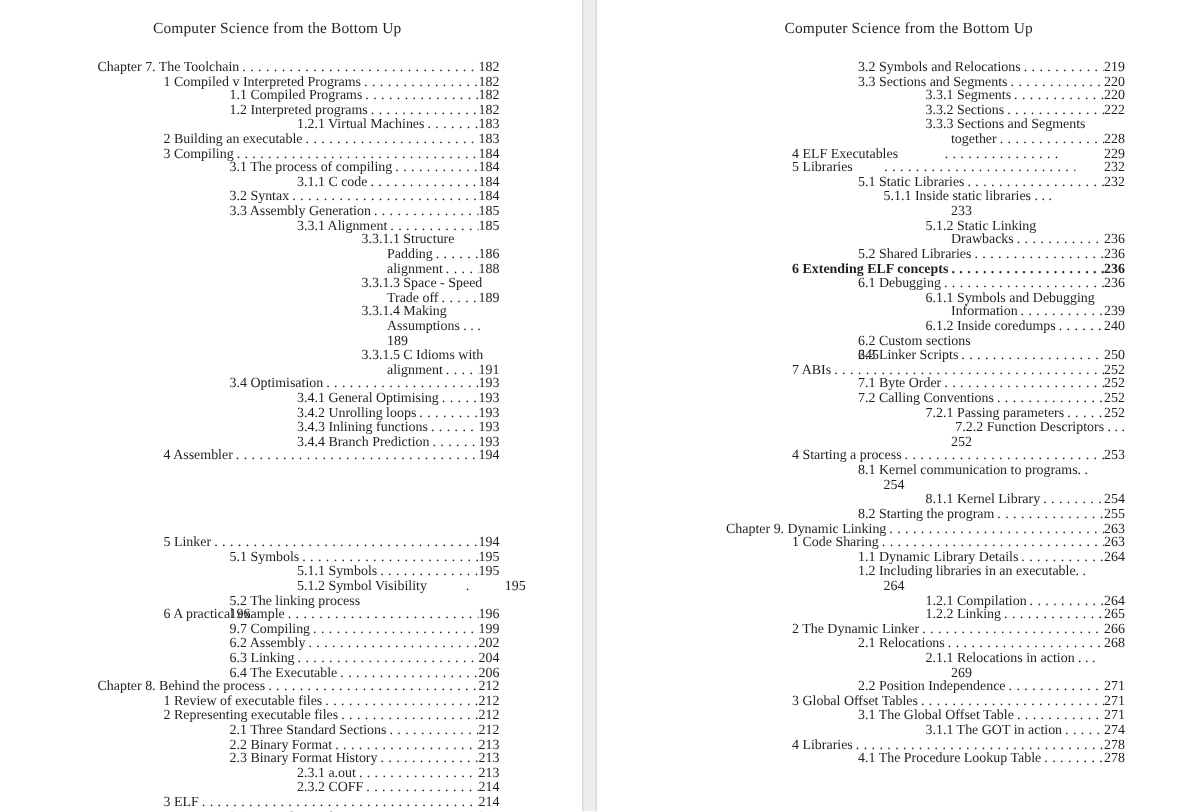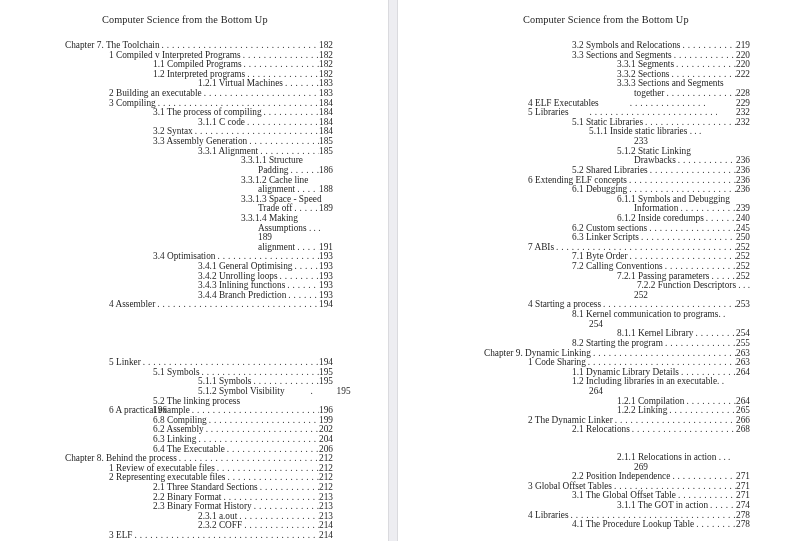--- a/index.html
+++ b/index.html
@@ -103,23 +103,20 @@
         <span class="pg">185</span>
       </div>
       <div class="row" style="padding-left: 176px;">
         <span class="t">3.3.1.1 Structure</span>
       </div>
       <div class="row" style="padding-left: 193px;">
         <span class="t">Padding</span>
         <span class="leader">. . . . . . . . . . . . . . . . . . . . . . . . . . . . . . . . . . . . . . . . . . . . . . . . . . . . . . . . . . . . . . . . . . . . . . . . . . . . . . . . </span>
         <span class="pg">186</span>
       </div>
-      <div class="row" style="padding-left: 176px;">
-        <span class="t">3.3.1.2 Cache line</span>
-      </div>
       <div class="row" style="padding-left: 193px;">
         <span class="t">alignment</span>
         <span class="leader">. . . . . . . . . . . . . . . . . . . . . . . . . . . . . . . . . . . . . . . . . . . . . . . . . . . . . . . . . . . . . . . . . . . . . . . . . . . . . . . . </span>
         <span class="pg">188</span>
       </div>
       <div class="row" style="padding-left: 176px;">
         <span class="t">3.3.1.3 Space - Speed</span>
       </div>
       <div class="row" style="padding-left: 193px;">
         <span class="t">Trade off</span>
@@ -128,20 +125,23 @@
       </div>
       <div class="row" style="padding-left: 176px;">
         <span class="t">3.3.1.4 Making</span>
       </div>
       <div class="row" style="padding-left: 193px;">
         <span class="t">Assumptions . . .</span>
       </div>
       <div class="row" style="padding-left: 193px;">
         <span class="t">189</span>
       </div>
+      <div class="row" style="padding-left: 176px;">
+        <span class="t">3.3.1.5 C Idioms with</span>
+      </div>
       <div class="row" style="padding-left: 193px;">
         <span class="t">alignment</span>
         <span class="leader">. . . . . . . . . . . . . . . . . . . . . . . . . . . . . . . . . . . . . . . . . . . . . . . . . . . . . . . . . . . . . . . . . . . . . . . . . . . . . . . . </span>
         <span class="pg">191</span>
       </div>
       <div class="row" style="padding-left: 88px;">
         <span class="t">3.4 Optimisation</span>
         <span class="leader">. . . . . . . . . . . . . . . . . . . . . . . . . . . . . . . . . . . . . . . . . . . . . . . . . . . . . . . . . . . . . . . . . . . . . . . . . . . . . . . . </span>
         <span class="pg">193</span>
       </div>
@@ -194,21 +194,21 @@
         <span class="t">5.2 The linking process</span>
         <span class="leader">. . . . . . . . . . . . . . . . . . . . . . . . . . . . . . . . . . . . . . . . . . . . . . . . . . . . . . . . . . . . . . . . . . . . . . . . . . . . . . . . </span>
         <span class="pg">196</span>
       </div>
       <div class="row" style="padding-left: 44px;">
         <span class="t">6 A practical example</span>
         <span class="leader">. . . . . . . . . . . . . . . . . . . . . . . . . . . . . . . . . . . . . . . . . . . . . . . . . . . . . . . . . . . . . . . . . . . . . . . . . . . . . . . . </span>
         <span class="pg">196</span>
       </div>
       <div class="row" style="padding-left: 88px;">
-        <span class="t">6.8 Compiling</span>
+        <span class="t">9.7 Compiling</span>
         <span class="leader">. . . . . . . . . . . . . . . . . . . . . . . . . . . . . . . . . . . . . . . . . . . . . . . . . . . . . . . . . . . . . . . . . . . . . . . . . . . . . . . . </span>
         <span class="pg">199</span>
       </div>
       <div class="row" style="padding-left: 88px;">
         <span class="t">6.2 Assembly</span>
         <span class="leader">. . . . . . . . . . . . . . . . . . . . . . . . . . . . . . . . . . . . . . . . . . . . . . . . . . . . . . . . . . . . . . . . . . . . . . . . . . . . . . . . </span>
         <span class="pg">202</span>
       </div>
       <div class="row" style="padding-left: 88px;">
         <span class="t">6.3 Linking</span>
@@ -333,21 +333,21 @@
       <div class="row" style="padding-left: 150px;">
         <span class="t">Drawbacks</span>
         <span class="leader">. . . . . . . . . . . . . . . . . . . . . . . . . . . . . . . . . . . . . . . . . . . . . . . . . . . . . . . . . . . . . . . . . . . . . . . . . . . . . . . . </span>
         <span class="pg">236</span>
       </div>
       <div class="row" style="padding-left: 88px;">
         <span class="t">5.2 Shared Libraries</span>
         <span class="leader">. . . . . . . . . . . . . . . . . . . . . . . . . . . . . . . . . . . . . . . . . . . . . . . . . . . . . . . . . . . . . . . . . . . . . . . . . . . . . . . . </span>
         <span class="pg">236</span>
       </div>
-      <div class="row" style="padding-left: 44px;">
+      <div class="row" style="padding-left: 44px; font-weight: bold;">
         <span class="t">6 Extending ELF concepts</span>
         <span class="leader">. . . . . . . . . . . . . . . . . . . . . . . . . . . . . . . . . . . . . . . . . . . . . . . . . . . . . . . . . . . . . . . . . . . . . . . . . . . . . . . . </span>
         <span class="pg">236</span>
       </div>
       <div class="row" style="padding-left: 88px;">
         <span class="t">6.1 Debugging</span>
         <span class="leader">. . . . . . . . . . . . . . . . . . . . . . . . . . . . . . . . . . . . . . . . . . . . . . . . . . . . . . . . . . . . . . . . . . . . . . . . . . . . . . . . </span>
         <span class="pg">236</span>
       </div>
       <div class="row" style="padding-left: 133px;">
@@ -356,21 +356,21 @@
       <div class="row" style="padding-left: 150px;">
         <span class="t">Information</span>
         <span class="leader">. . . . . . . . . . . . . . . . . . . . . . . . . . . . . . . . . . . . . . . . . . . . . . . . . . . . . . . . . . . . . . . . . . . . . . . . . . . . . . . . </span>
         <span class="pg">239</span>
       </div>
       <div class="row" style="padding-left: 133px;">
         <span class="t">6.1.2 Inside coredumps</span>
         <span class="leader">. . . . . . . . . . . . . . . . . . . . . . . . . . . . . . . . . . . . . . . . . . . . . . . . . . . . . . . . . . . . . . . . . . . . . . . . . . . . . . . . </span>
         <span class="pg">240</span>
       </div>
-      <div class="row" style="padding-left: 88px;">
+      <div class="row" style="padding-left: 88px; flex-direction: column;">
         <span class="t">6.2 Custom sections</span>
         <span class="leader">. . . . . . . . . . . . . . . . . . . . . . . . . . . . . . . . . . . . . . . . . . . . . . . . . . . . . . . . . . . . . . . . . . . . . . . . . . . . . . . . </span>
         <span class="pg">245</span>
       </div>
       <div class="row" style="padding-left: 88px;">
         <span class="t">6.3 Linker Scripts</span>
         <span class="leader">. . . . . . . . . . . . . . . . . . . . . . . . . . . . . . . . . . . . . . . . . . . . . . . . . . . . . . . . . . . . . . . . . . . . . . . . . . . . . . . . </span>
         <span class="pg">250</span>
       </div>
       <div class="row" style="padding-left: 44px;">
@@ -454,21 +454,21 @@
       <div class="row" style="padding-left: 44px;">
         <span class="t">2 The Dynamic Linker</span>
         <span class="leader">. . . . . . . . . . . . . . . . . . . . . . . . . . . . . . . . . . . . . . . . . . . . . . . . . . . . . . . . . . . . . . . . . . . . . . . . . . . . . . . . </span>
         <span class="pg">266</span>
       </div>
       <div class="row" style="padding-left: 88px;">
         <span class="t">2.1 Relocations</span>
         <span class="leader">. . . . . . . . . . . . . . . . . . . . . . . . . . . . . . . . . . . . . . . . . . . . . . . . . . . . . . . . . . . . . . . . . . . . . . . . . . . . . . . . </span>
         <span class="pg">268</span>
       </div>
-      <div class="row" style="padding-left: 133px; margin-top: 18px;">
+      <div class="row" style="padding-left: 133px;">
         <span class="t">2.1.1 Relocations in action . . .</span>
       </div>
       <div class="row" style="padding-left: 150px;">
         <span class="t">269</span>
       </div>
       <div class="row" style="padding-left: 88px;">
         <span class="t">2.2 Position Independence</span>
         <span class="leader">. . . . . . . . . . . . . . . . . . . . . . . . . . . . . . . . . . . . . . . . . . . . . . . . . . . . . . . . . . . . . . . . . . . . . . . . . . . . . . . . </span>
         <span class="pg">271</span>
       </div>

